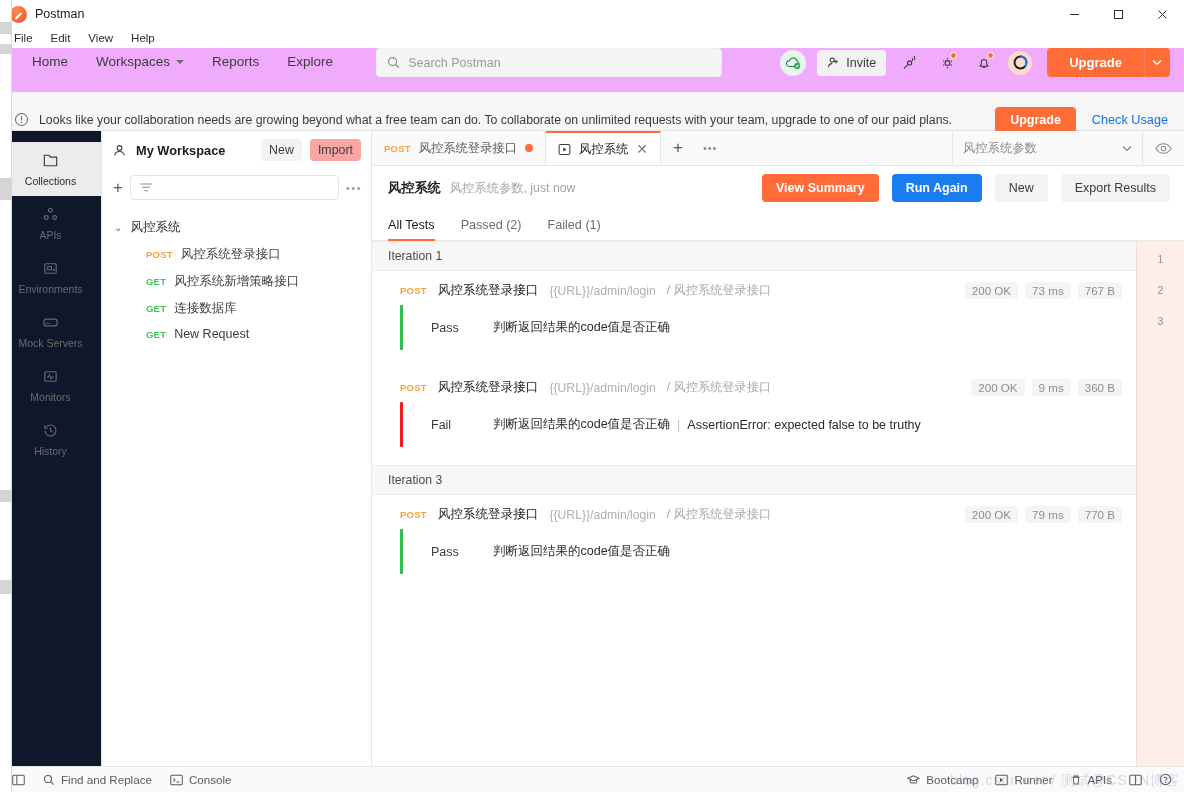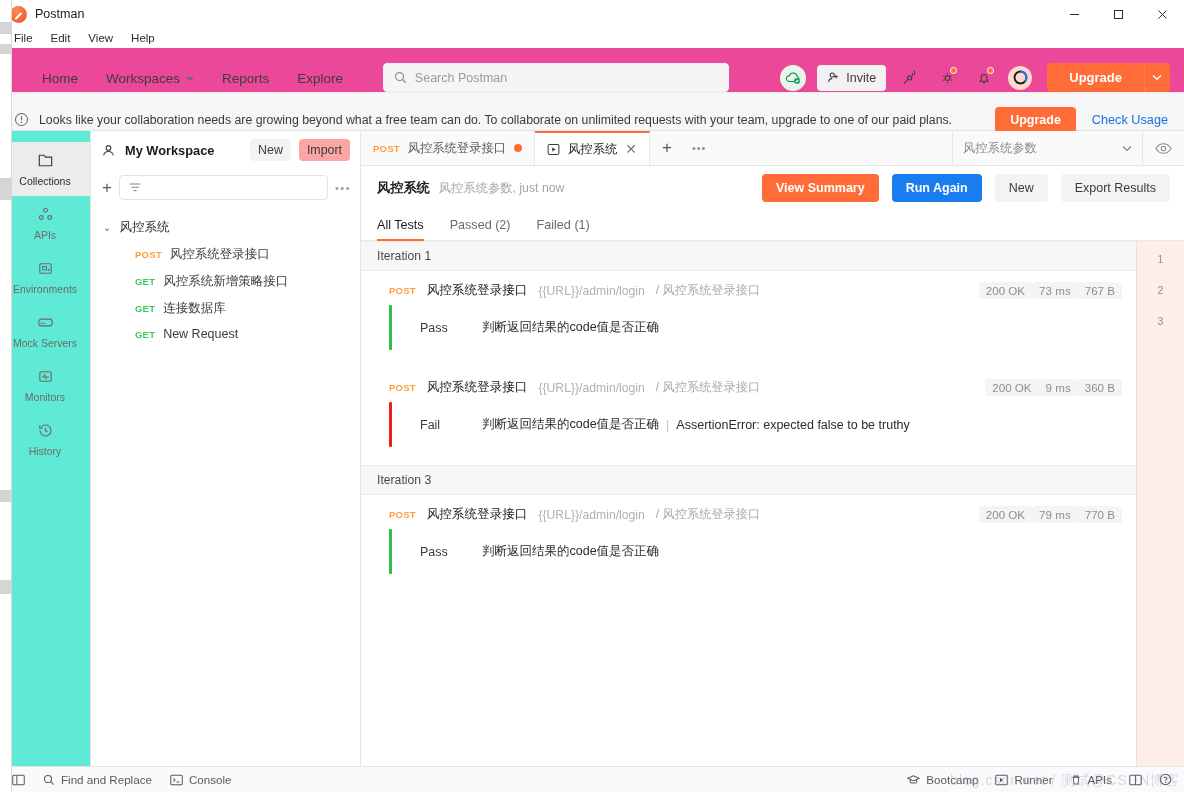--- a/index.html
+++ b/index.html
@@ -29,21 +29,21 @@
   .app-title { font-size: 12.5px; margin-left: 8px; color:#1b1b1b; }
   .winbtns { position:absolute; right:0; top:0; height:28px; display:flex; }
   .winbtn { width:44px; height:28px; display:flex; align-items:center; justify-content:center; }
   .winbtn svg { display:block; }
 
   
   .menubar { height: 20px; display:flex; align-items:center; padding-left:12px; gap:14px; }
   .menu-item { font-size: 11.5px; color:#2b2b2b; padding: 1px 2px; }
 
   
-  .navbar { height: 44px; display:flex; align-items:flex-end; padding: 0 14px 0 28px; background:#ec4899; }
+  .navbar { height: 44px; display:flex; align-items:flex-start; padding: 0 14px 0 18px; background:#f0abfc; }
   .nav-left { display:flex; align-items:center; gap: 0px; }
   .nav-link {
     font-size: 13.5px; color:#3c3c3c; padding: 6px 14px; border-radius:4px;
     display:flex; align-items:center; gap:6px; white-space:nowrap;
   }
   .caret { width:0; height:0; border-left:4px solid transparent; border-right:4px solid transparent; border-top:4px solid #6b6b6b; display:inline-block; }
   .searchbox {
     margin-left: auto; margin-right:auto;
     width: 346px; height: 29px; background:#f5f5f5; border:1px solid #f0f0f0;
     border-radius: 4px; display:flex; align-items:center; gap:8px; padding: 0 10px;
@@ -81,21 +81,21 @@
   .banner-upgrade {
     background:#ff6c37; color:#fff; font-size:12.5px; font-weight:bold;
     padding:6px 15px; border-radius:4px;
   }
   .banner-link { font-size:12.7px; color:#1673e6; }
 
   
   .body { display:flex; height: calc(792px - 28px - 20px - 44px - 39px - 26px); }
 
   
-  .rail { width: 91px; background:#5eead4; border-right:1px solid #e6e6e6; padding-top:11px; }
+  .rail { width: 102px; background:#0f172a; border-right:1px solid #e6e6e6; padding-top:11px; }
   .rail-item {
     height: 54px; display:flex; flex-direction:column; align-items:center; justify-content:center;
     gap:5px; color:#6b6b6b; font-size:10.5px; position:relative;
   }
   .rail-item.active { background:#ececec; color:#2b2b2b; }
   .rail-item.active::before {
     content:""; position:absolute; left:0; top:0; bottom:0; width:3px; background:#ff6c37;
   }
 
   
@@ -157,21 +157,21 @@
   .results { flex:1; overflow:hidden; min-width:0; }
 
   .iter-head {
     background:#f7f7f7; border-top:1px solid #ededed; border-bottom:1px solid #ededed;
     font-size:12.2px; color:#4a4a4a; padding: 7px 16px;
   }
   .req-row { display:flex; align-items:center; gap:11px; padding: 11px 14px 6px 28px; font-size:12.6px; }
   .req-name { color:#1b1b1b; }
   .req-url { color:#b0b0b0; font-size:12.2px; }
   .req-path { color:#a8a8a8; font-size:12.2px; }
-  .req-meta { margin-left:auto; display:flex; }
+  .req-meta { margin-left:auto; display:flex; gap:7px; }
   .chip { background:#f4f4f4; color:#8e8e8e; font-size:11.6px; padding:2px 7px; border-radius:3px; }
 
   .assert-row { display:flex; align-items:stretch; padding: 0 0 18px 28px; }
   .assert-bar { width:3px; border-radius:1px; }
   .bar-pass { background:#2fbf4f; }
   .bar-fail { background:#f01c1c; }
   .assert-body { display:flex; align-items:center; gap:0; padding: 14px 0 14px 28px; font-size:12.5px; }
   .assert-status { width:62px; color:#3c3c3c; }
   .assert-text { color:#2b2b2b; }
   .assert-err { color:#2b2b2b; }

